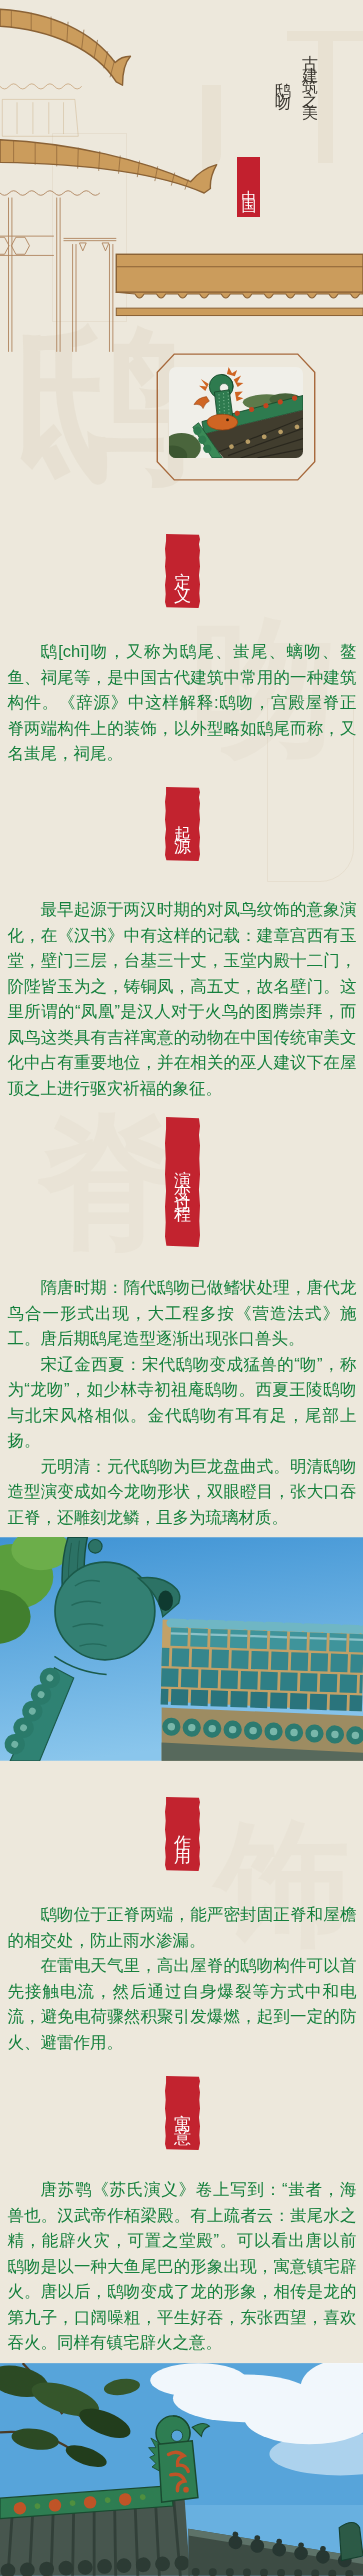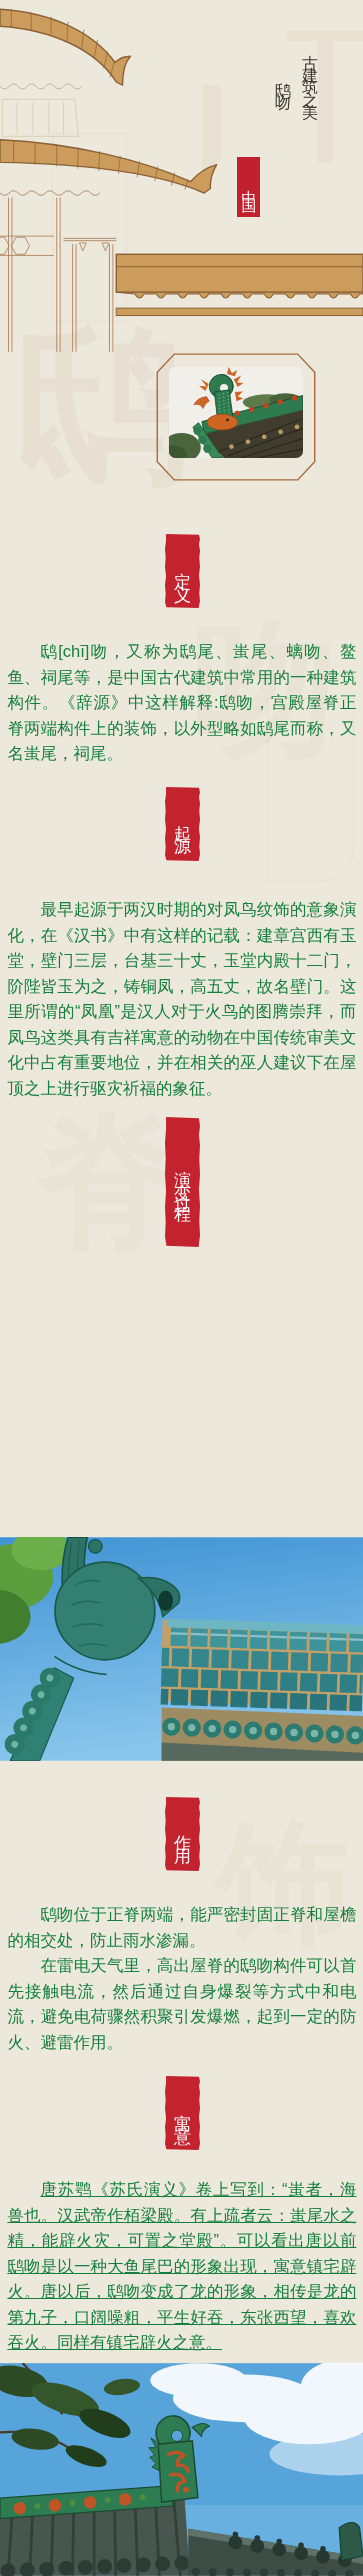--- a/index.html
+++ b/index.html
@@ -136,27 +136,32 @@
   </div>
 
   <div class="para" style="top:639px;">
     <p>鸱[chī]吻，又称为鸱尾、蚩尾、螭吻、鳌鱼、祠尾等，是中国古代建筑中常用的一种建筑构件。《辞源》中这样解释:鸱吻，宫殿屋脊正脊两端构件上的装饰，以外型略如鸱尾而称，又名蚩尾，祠尾。</p>
   </div>
 
   <div class="para" style="top:889px;margin-top:8px;">
     <p>最早起源于两汉时期的对凤鸟纹饰的意象演化，在《汉书》中有这样的记载：建章宫西有玉堂，壁门三层，台基三十丈，玉堂内殿十二门，阶陛皆玉为之，铸铜凤，高五丈，故名壁门。这里所谓的“凤凰”是汉人对于火鸟的图腾崇拜，而凤鸟这类具有吉祥寓意的动物在中国传统审美文化中占有重要地位，并在相关的巫人建议下在屋顶之上进行驱灾祈福的象征。</p>
   </div>
 
+  <div class="para" style="top:1275px;">
+    <p>隋唐时期：隋代鸱吻已做鳍状处理，唐代龙鸟合一形式出现，大工程多按《营造法式》施工。唐后期鸱尾造型逐渐出现张口兽头。</p>
+    <p>宋辽金西夏：宋代鸱吻变成猛兽的“吻”，称为“龙吻”，如少林寺初祖庵鸱吻。西夏王陵鸱吻与北宋风格相似。金代鸱吻有耳有足，尾部上扬。</p>
+    <p>元明清：元代鸱吻为巨龙盘曲式。明清鸱吻造型演变成如今龙吻形状，双眼瞪目，张大口吞正脊，还雕刻龙鳞，且多为琉璃材质。</p>
+  </div>
 
   <div class="para" style="top:1902px;">
     <p>鸱吻位于正脊两端，能严密封固正脊和屋檐的相交处，防止雨水渗漏。</p>
     <p>在雷电天气里，高出屋脊的鸱吻构件可以首先接触电流，然后通过自身爆裂等方式中和电流，避免电荷骤然积聚引发爆燃，起到一定的防火、避雷作用。</p>
   </div>
 
-  <div class="para" style="top:2177px;text-decoration:underline;">
+  <div class="para" style="top:2177px;">
     <p>唐苏鹗《苏氏演义》卷上写到：“蚩者，海兽也。汉武帝作栢梁殿。有上疏者云：蚩尾水之精，能辟火灾，可置之堂殿”。可以看出唐以前鸱吻是以一种大鱼尾巴的形象出现，寓意镇宅辟火。唐以后，鸱吻变成了龙的形象，相传是龙的第九子，口阔噪粗，平生好吞，东张西望，喜欢吞火。同样有镇宅辟火之意。</p>
   </div>
 
   <div class="photo-full" style="top:1537px;height:224px;">
     <svg width="363" height="224" viewBox="0 0 640 394">
       <defs>
         <linearGradient id="sky2" x1="0" y1="0" x2="0.2" y2="1">
           <stop offset="0" stop-color="#3f93d4"></stop>
             <stop offset="1" stop-color="#8ac6ec"></stop>
         </linearGradient>

